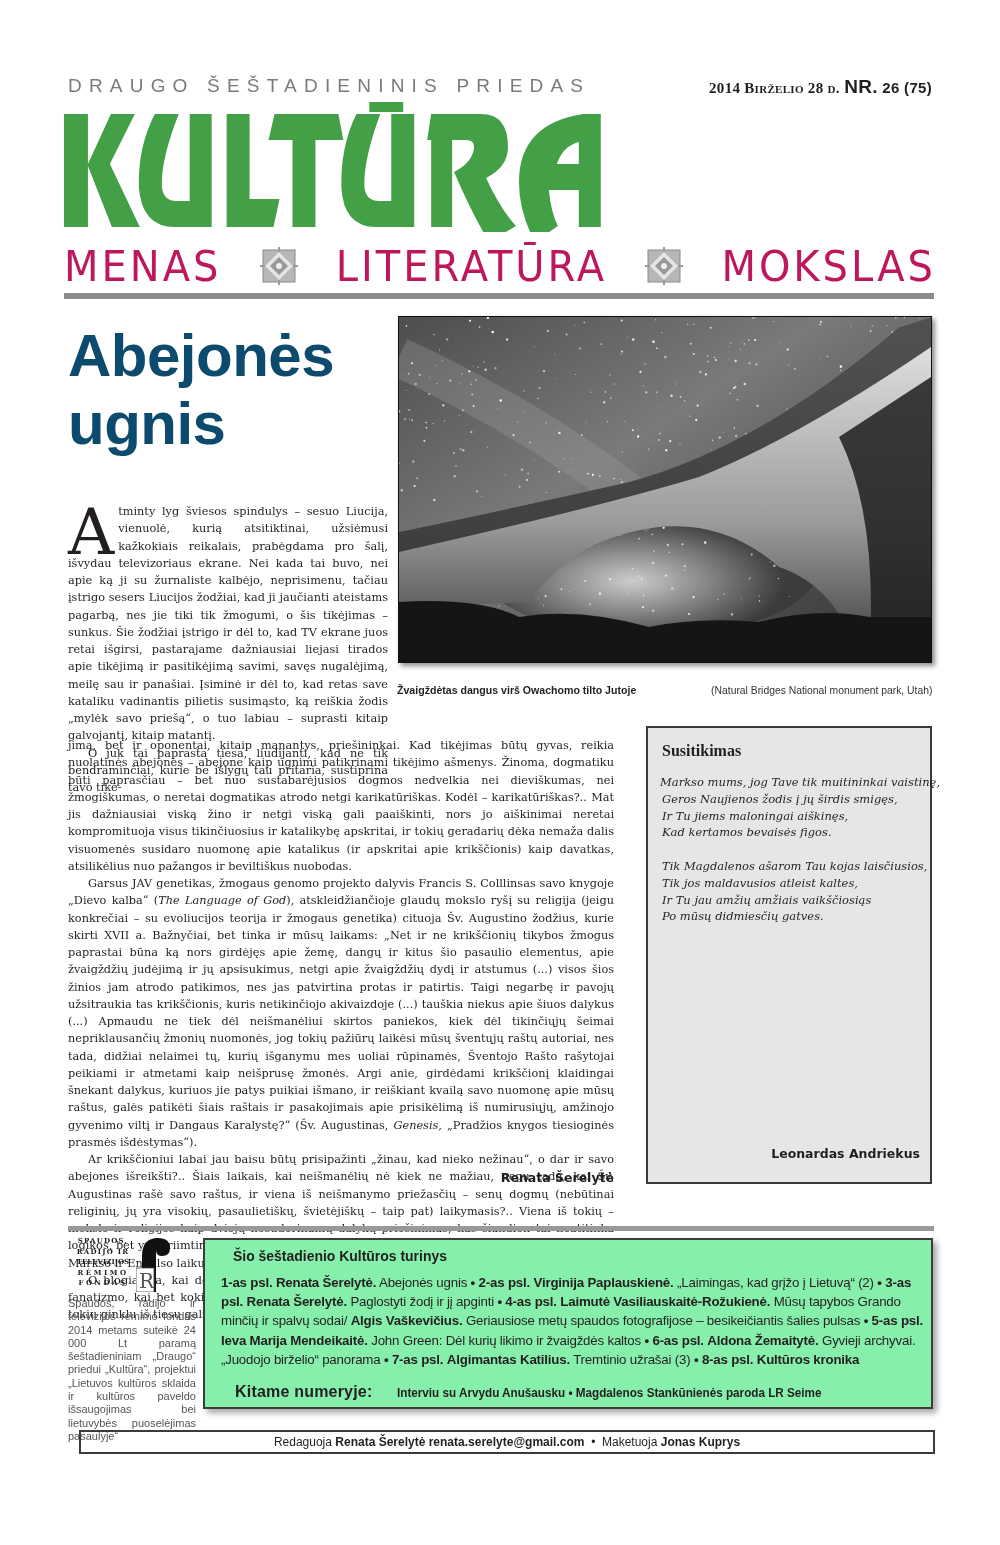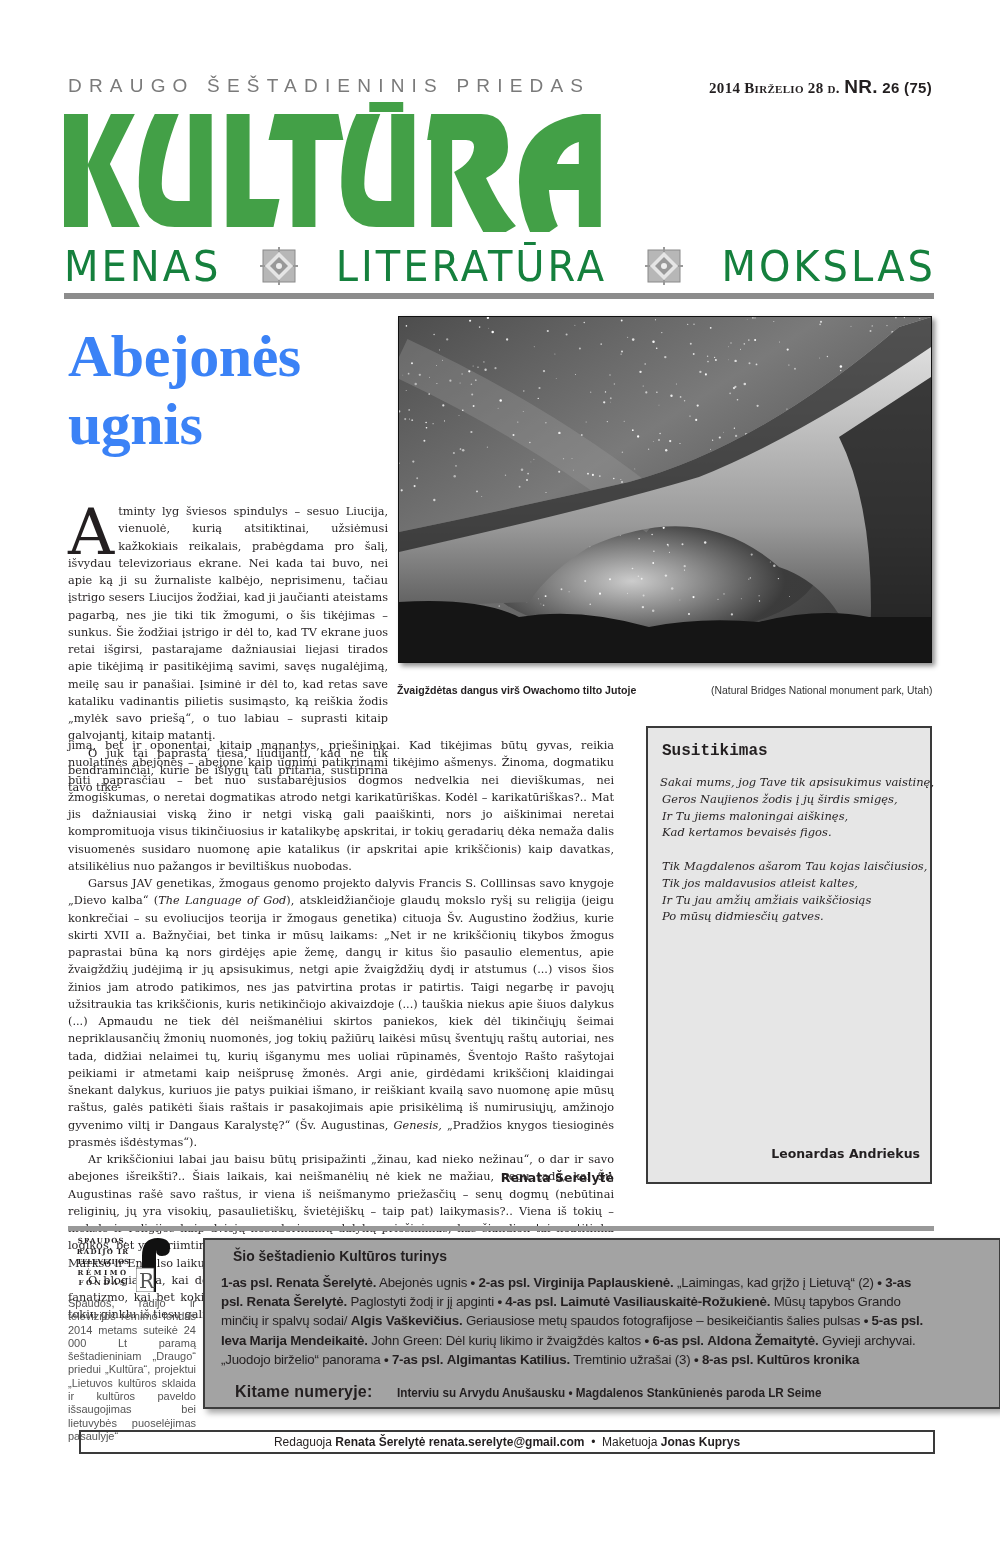--- a/index.html
+++ b/index.html
@@ -5,61 +5,61 @@
   html, body { margin: 0; padding: 0; background: #ffffff; }
   body { width: 1000px; height: 1545px; position: relative; overflow: hidden; color: #231f20; }
   .abs { position: absolute; }
 
   
   .supertitle { left: 68px; top: 75px; font-family: "Liberation Sans", sans-serif; font-size: 19px; letter-spacing: 7.2px; color: #7a7a7a; font-weight: 400; white-space: nowrap; }
   .issue { right: 68px; top: 76px; font-family: "Liberation Sans", sans-serif; font-size: 15px; font-weight: 700; color: #231f20; white-space: nowrap; letter-spacing: 0.3px; }
   .issue .big { font-size: 19px; }
   .brand { left: 62px; top: 102px; width: 878px; height: 130px; }
   .brand svg { width: 100%; height: 100%; display: block; }
-  .sections { left: 64px; top: 244px; width: 872px; height: 44px; display: flex; align-items: center; justify-content: space-between; font-family: "DejaVu Sans", sans-serif; font-weight: 200; font-size: 40px; letter-spacing: 3px; color: #15803d; }
+  .sections { left: 64px; top: 244px; width: 872px; height: 44px; display: flex; align-items: center; justify-content: space-between; font-family: "DejaVu Sans", sans-serif; font-weight: 200; font-size: 40px; letter-spacing: 3px; color: #be185d; }
   .sections .sec { transform: scaleY(1.06); font-weight: normal; -webkit-text-stroke: 0; }
   .ornament { width: 40px; height: 40px; display: inline-block; }
   .rule-top { left: 64px; top: 293px; width: 870px; height: 6px; background: #8c8c8c; }
 
   
-  .headline { left: 68px; top: 322px; width: 320px; font-family: Liberation Serif, serif; font-weight: 700; font-size: 60px; line-height: 68px; color: #3b82f6; letter-spacing: -0.5px; }
+  .headline { left: 68px; top: 322px; width: 320px; font-family: Liberation Sans, sans-serif; font-weight: 700; font-size: 60px; line-height: 68px; color: #0c4a6e; letter-spacing: -0.5px; }
 
   
   .photo { left: 398px; top: 316px; width: 532px; height: 345px; background: #222; box-shadow: 3px 3px 5px rgba(0,0,0,0.45); border: 1px solid #111; overflow: hidden; }
   .photo svg { width: 100%; height: 100%; display: block; }
   .cap-left { left: 397px; top: 684px; font-family: "Liberation Sans", sans-serif; font-weight: 700; font-size: 11.5px; color: #231f20; white-space: nowrap; transform: scaleX(0.92); transform-origin: left; }
   .cap-right { right: 68px; top: 684px; font-family: "Liberation Sans", sans-serif; font-size: 11px; color: #333; white-space: nowrap; transform: scaleX(0.94); transform-origin: right; }
 
   
   .body-text { font-family: "DejaVu Serif", serif; font-size: 11.3px; line-height: 17.25px; color: #231f20; text-align: justify; hyphens: auto; }
   .body-text p { margin: 0; text-indent: 20px; }
   .col1 { left: 68px; top: 503px; width: 320px; }
   .col1 p.first { text-indent: 0; }
   .dropcap { float: left; font-family: "DejaVu Serif", serif; font-size: 64px; line-height: 52px; padding-top: 3px; margin-right: 4px; margin-bottom: -4px; font-weight: 400; }
   .wide { left: 68px; top: 720px; width: 546px; }
   .byline { right: 386px; top: 1170px; font-family: "DejaVu Sans", sans-serif; font-weight: 700; font-size: 12.5px; color: #231f20; white-space: nowrap; }
   em { font-style: italic; }
 
   
   .poem { left: 646px; top: 726px; width: 286px; height: 458px; background: #e6e6e6; border: 2px solid #3a3a3a; box-sizing: border-box; }
-  .poem-title { left: 14px; top: 14px; font-family: Liberation Mono, monospace; font-weight: 700; font-size: 16px; color: #231f20; }
+  .poem-title { left: 14px; top: 14px; font-family: Liberation Serif, serif; font-weight: 700; font-size: 16px; color: #231f20; }
   .poem-body { left: 14px; top: 46px; width: 270px; font-family: "DejaVu Serif", serif; font-style: italic; font-size: 11.5px; line-height: 16.8px; color: #231f20; }
   .stanza { margin: 0 0 16.8px 0; }
   .stanza div { white-space: nowrap; }
   .stanza div.outdent { margin-left: -2px; }
   .poem-author { right: 10px; top: 418px; font-family: "DejaVu Sans", sans-serif; font-weight: 700; font-size: 12.5px; color: #231f20; }
 
   .rule-bottom { left: 68px; top: 1226px; width: 866px; height: 5px; background: #999999; }
 
   
   .sponsor-logo { left: 72px; top: 1236px; width: 100px; height: 56px; }
   .sponsor-text { left: 68px; top: 1297px; width: 128px; font-family: "Liberation Sans", sans-serif; font-size: 11px; line-height: 13.3px; color: #555; text-align: justify; font-weight: 300; }
 
   
-  .contents { left: 203px; top: 1238px; width: 798px; height: 171px; background: #a3a3a3; border: 2px solid #3c3c3c; box-sizing: border-box; box-shadow: 4px 4px 6px rgba(0,0,0,0.35); }
+  .contents { left: 203px; top: 1238px; width: 730px; height: 171px; background: #86efac; border: 2px solid #3c3c3c; box-sizing: border-box; box-shadow: 4px 4px 6px rgba(0,0,0,0.35); }
   .contents-title { left: 28px; top: 7px; font-family: "Liberation Sans", sans-serif; font-weight: 700; font-size: 15.5px; color: #231f20; transform: scaleX(0.9); transform-origin: left; white-space: nowrap; }
   .contents-body { left: 16px; top: 33px; width: 705px; font-family: "Liberation Sans", sans-serif; font-size: 13.3px; line-height: 19.2px; color: #231f20; letter-spacing: -0.2px; }
   .contents-body b { font-weight: 700; }
   .next { left: 30px; top: 143px; white-space: nowrap; font-family: "Liberation Sans", sans-serif; color: #231f20; }
   .next .lbl { font-weight: 700; font-size: 16px; letter-spacing: 0.2px; margin-right: 20px; }
   .next .txt { font-weight: 700; font-size: 13px; transform: scaleX(0.9); display: inline-block; transform-origin: left; }
 
   
   .footer { left: 79px; top: 1430px; width: 856px; height: 24px; border: 2px solid #3a3a3a; box-sizing: border-box; text-align: center; font-family: "Liberation Sans", sans-serif; font-size: 12px; line-height: 20px; color: #231f20; }
   .footer b { font-weight: 700; }
@@ -593,21 +593,21 @@
   <p><span>Garsus JAV genetikas, žmogaus genomo projekto dalyvis Francis S. Colllinsas savo knygoje „Dievo kalba“ (</span><em>The Language of God</em><span>), atskleidžiančioje glaudų mokslo ryšį su religija (jeigu konkrečiai – su evoliucijos teorija ir žmogaus genetika) cituoja Šv. Augustino žodžius, kurie skirti XVII a. Bažnyčiai, bet tinka ir mūsų laikams: „Net ir ne krikščionių tikybos žmogus paprastai būna ką nors girdėjęs apie žemę, dangų ir kitus šio pasaulio elementus, apie žvaigždžių judėjimą ir jų apsisukimus, netgi apie žvaigždžių dydį ir atstumus (...) visos šios žinios jam atrodo patikimos, nes jas patvirtina protas ir patirtis. Taigi negarbę ir pavojų užsitraukia tas krikščionis, kuris netikinčiojo akivaizdoje (...) tauškia niekus apie šiuos dalykus (...) Apmaudu ne tiek dėl neišmanėliui skirtos paniekos, kiek dėl tikinčiųjų šeimai nepriklausančių žmonių nuomonės, jog tokių pažiūrų laikėsi mūsų šventųjų raštų autoriai, nes tada, didžiai nelaimei tų, kurių išganymu mes uoliai rūpinamės, Šventojo Rašto rašytojai peikiami ir atmetami kaip neišprusę žmonės. Argi anie, girdėdami krikščionį klaidingai šnekant dalykus, kuriuos jie patys puikiai išmano, ir reiškiant kvailą savo nuomonę apie mūsų raštus, galės patikėti šiais raštais ir pasakojimais apie prisikėlimą iš numirusiųjų, amžinojo gyvenimo viltį ir Dangaus Karalystę?“ (Šv. Augustinas, </span><em>Genesis,</em><span> „Pradžios knygos tiesioginės prasmės išdėstymas“).</span></p>
   <p>Ar krikščioniui labai jau baisu būtų prisipažinti „žinau, kad nieko nežinau“, o dar ir savo abejones išreikšti?.. Šiais laikais, kai neišmanėlių nė kiek ne mažiau, negu tada, kai Šv. Augustinas rašė savo raštus, ir viena iš neišmanymo priežasčių – senų dogmų (nebūtinai religinių, jų yra visokių, pasaulietiškų, švietėjiškų – taip pat) laikymasis?.. Viena iš tokių – mokslo ir religijos kaip dviejų nesuderinamų dalykų priešinimas, kas šiandien tai neatitinka logikos, bet yra priimtina daugeliui dogma pasikliaujančių žmonių, kuriems žodis „religija“ nuo Markso ir Engelso laikų dvelkia opiumu.</p>
   <p>O blogiausia, kai dogma tampa ginklu – juk nuo dogmatizmo neretai pereinama ir prie fanatizmo, kai bet kokia abejonė išnyksta, kada atsakymai aiškūs, o klausimų nebelieka. Su tokiu ginklu iš tiesų galima sunaikinti viską, kas žmogiška ir kas dieviška.</p>
 </div>
 <div class="abs byline">Renata Šerelytė</div>
 
 <div class="abs poem">
   <div class="abs poem-title">Susitikimas</div>
   <div class="abs poem-body">
     <div class="stanza">
-      <div class="outdent">Sakai mums, jog Tave tik apsisukimus vaistinę,</div>
+      <div class="outdent">Markso mums, jog Tave tik muitininkai vaistinę,</div>
       <div>Geros Naujienos žodis į jų širdis smigęs,</div>
       <div>Ir Tu jiems maloningai aiškinęs,</div>
       <div>Kad kertamos bevaisės figos.</div>
     </div>
     <div class="stanza">
       <div>Tik Magdalenos ašarom Tau kojas laisčiusios,</div>
       <div>Tik jos maldavusios atleist kaltes,</div>
       <div>Ir Tu jau amžių amžiais vaikščiosiąs</div>
       <div>Po mūsų didmiesčių gatves.</div>
     </div>

